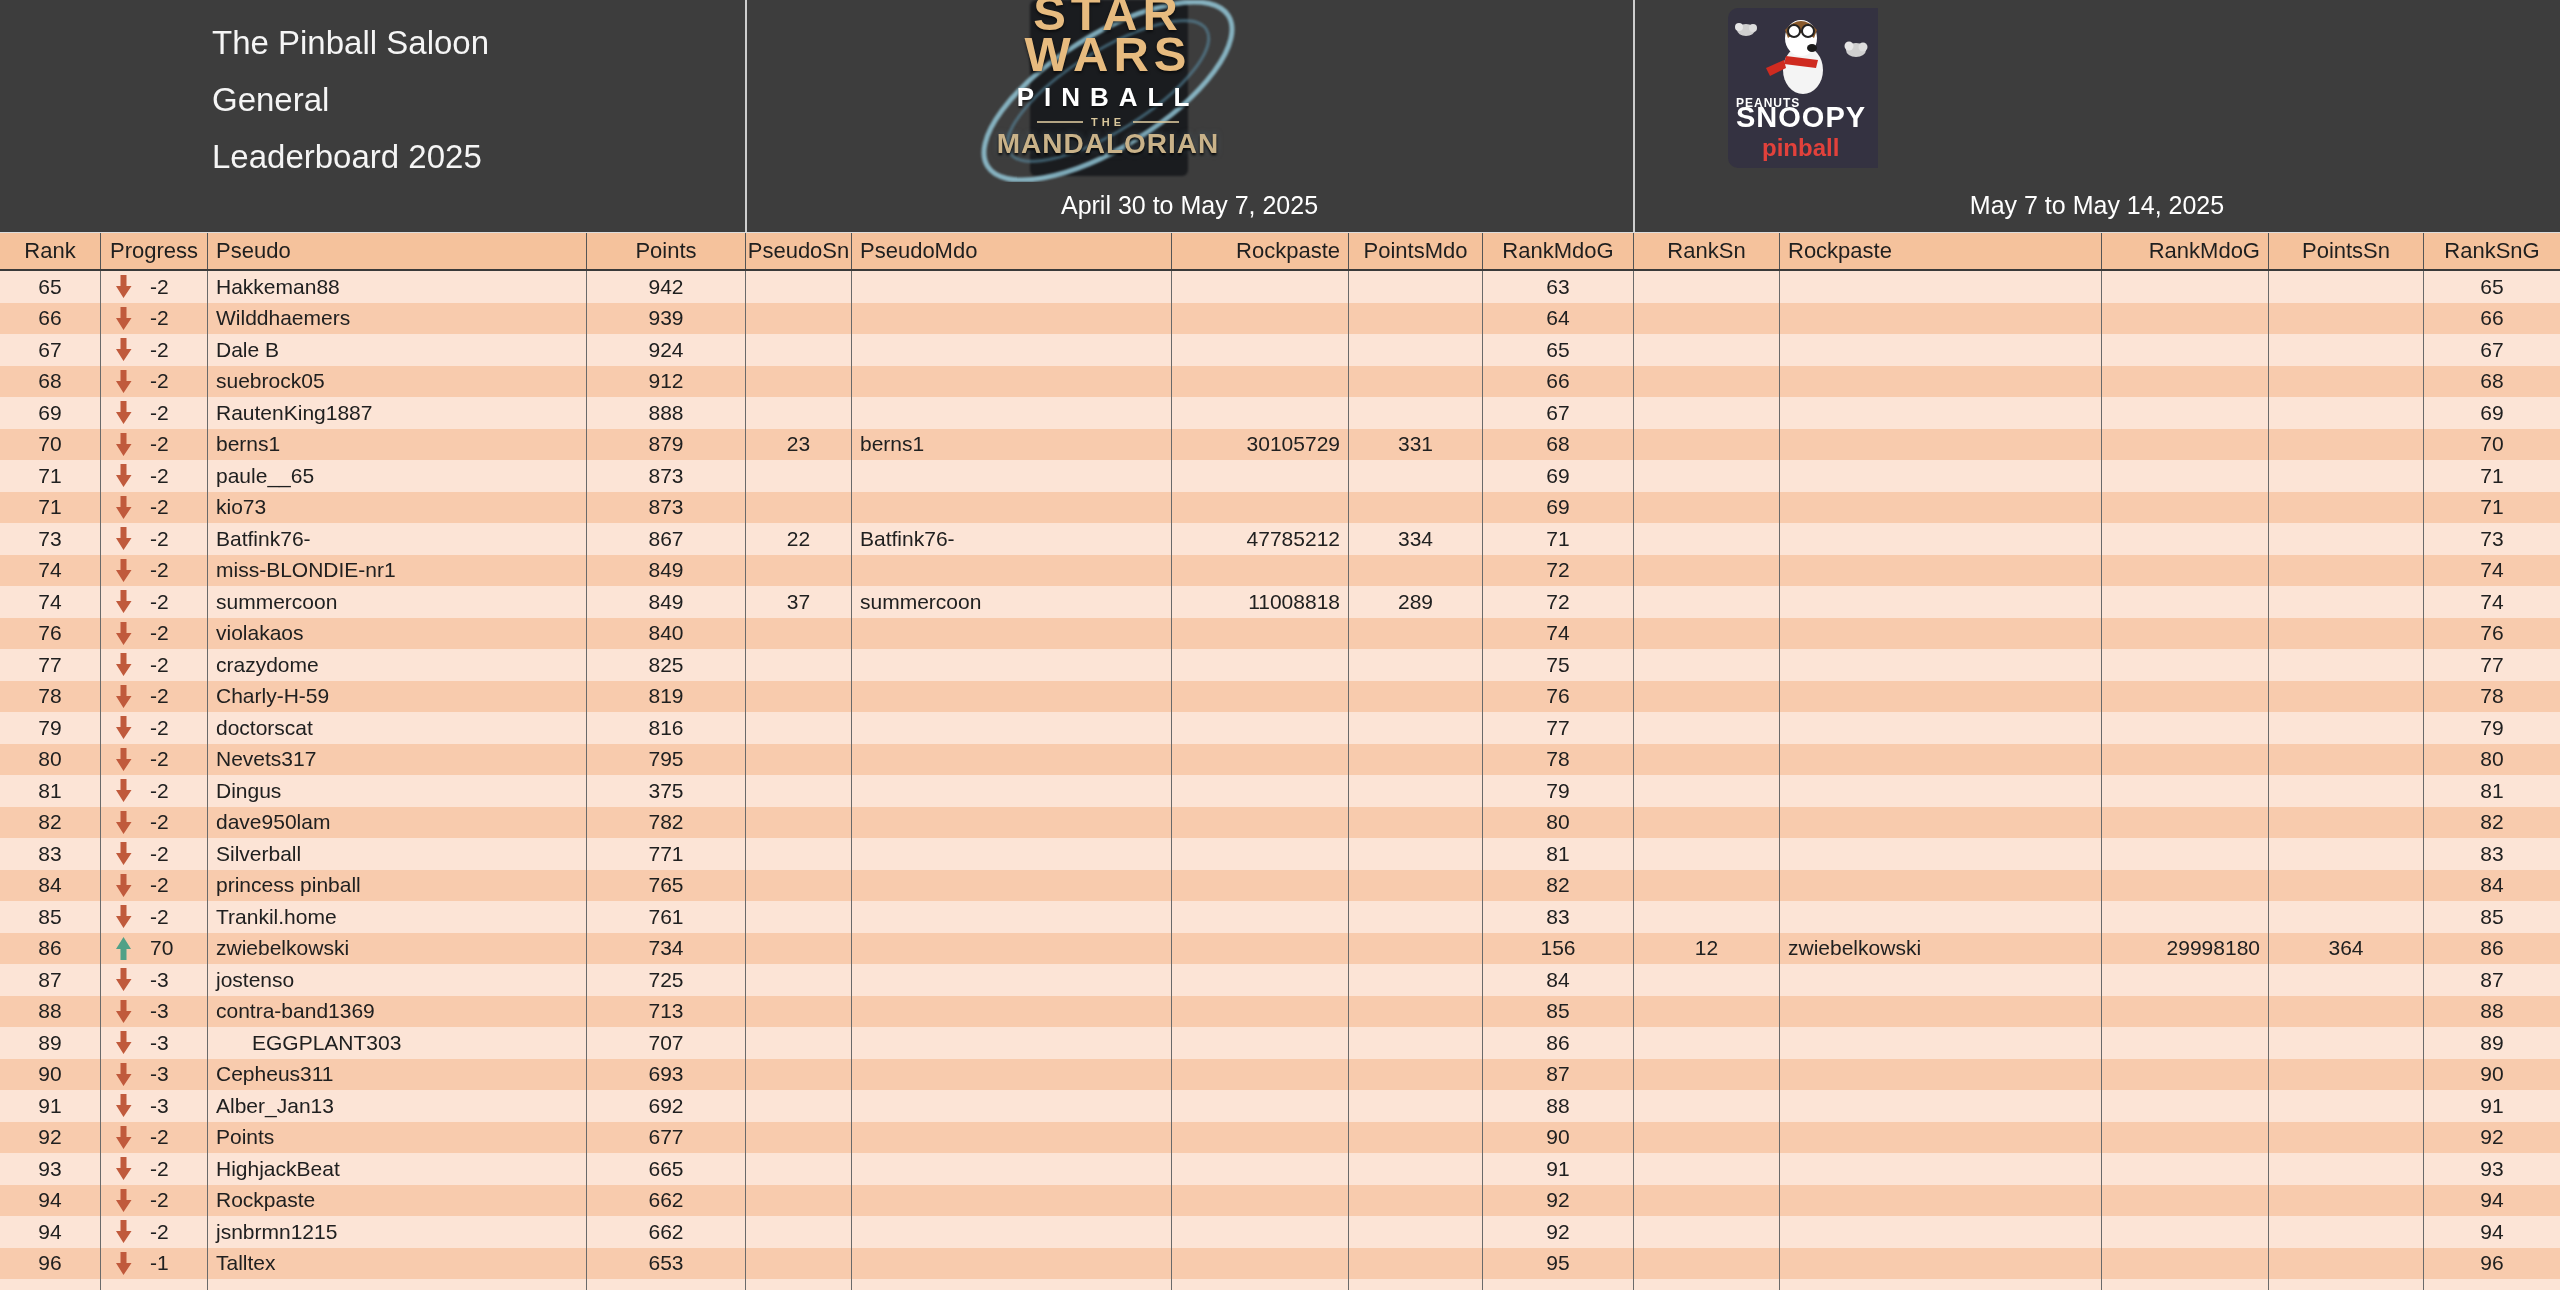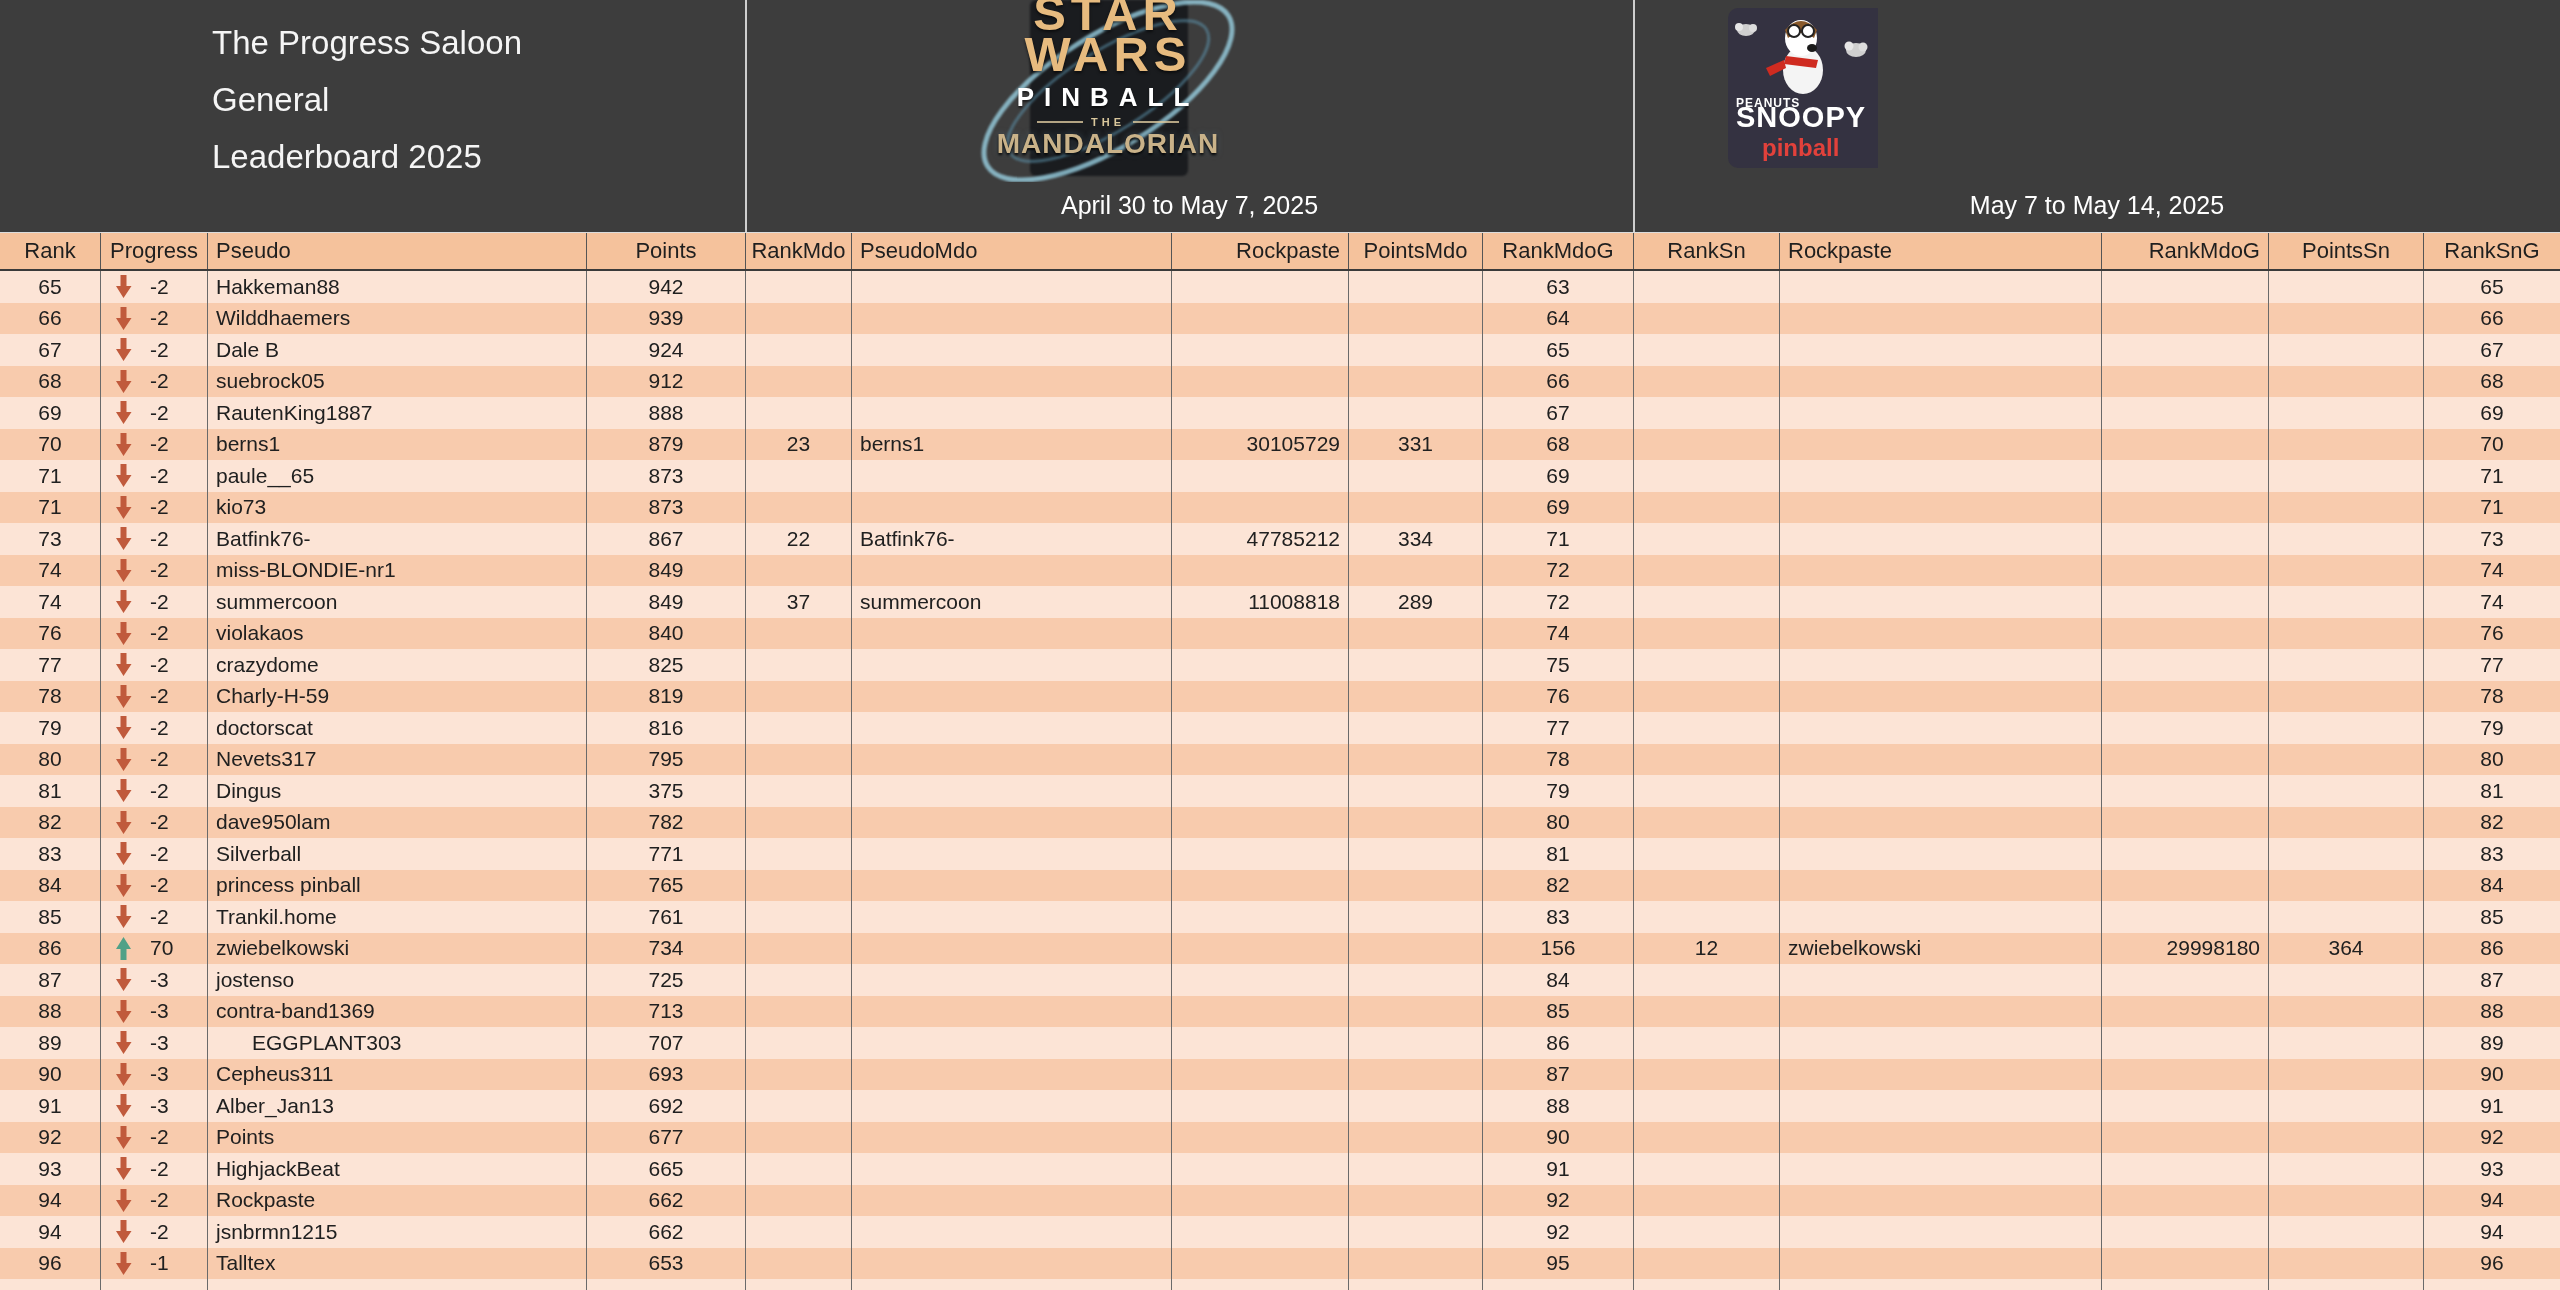--- a/index.html
+++ b/index.html
@@ -53,21 +53,21 @@
   .cell-progress{padding-left:13px;gap:17px;justify-content:flex-start}
   .arrow{display:flex;align-items:center}
 </style>
 </head>
 <body>
 
 <div class="screen">
 
   <div class="banner">
     <div class="title-block">
-        <div>The Progress Saloon</div>
+        <div>The Pinball Saloon</div>
         <div>General</div>
         <div>Leaderboard 2025</div>
       </div>
 
     <div class="vline" style="left:745px"></div>
     <div class="vline" style="left:1633px"></div>
 
     <div class="swlogo">
       <svg class="sw-svg" width="300" height="182">
         <rect x="72" y="0" width="158" height="176" rx="6" fill="#14161a" opacity="0.85"></rect>
@@ -114,21 +114,21 @@
       </div>
     </div>
     <div class="date date-sn">May 7 to May 14, 2025</div>
   </div>
 
   <div class="header-row">
       <div class="header-cell ac" style="flex: 0 0 100px;">Rank</div>
       <div class="header-cell ac" style="flex: 0 0 107px;">Progress</div>
       <div class="header-cell al" style="flex: 0 0 379px;">Pseudo</div>
       <div class="header-cell ac" style="flex: 0 0 159px;">Points</div>
-      <div class="header-cell ac" style="flex: 0 0 106px;">RankMdo</div>
+      <div class="header-cell ac" style="flex: 0 0 106px;">PseudoSn</div>
       <div class="header-cell al" style="flex: 0 0 320px;">PseudoMdo</div>
       <div class="header-cell ar" style="flex: 0 0 177px;">Rockpaste</div>
       <div class="header-cell ac" style="flex: 0 0 134px;">PointsMdo</div>
       <div class="header-cell ac" style="flex: 0 0 151px;">RankMdoG</div>
       <div class="header-cell ac" style="flex: 0 0 146px;">RankSn</div>
       <div class="header-cell al" style="flex: 0 0 322px;">Rockpaste</div>
       <div class="header-cell ar" style="flex: 0 0 167px;">RankMdoG</div>
       <div class="header-cell ac" style="flex: 0 0 155px;">PointsSn</div>
       <div class="header-cell ac" style="flex: 0 0 137px;">RankSnG</div>
     </div>

